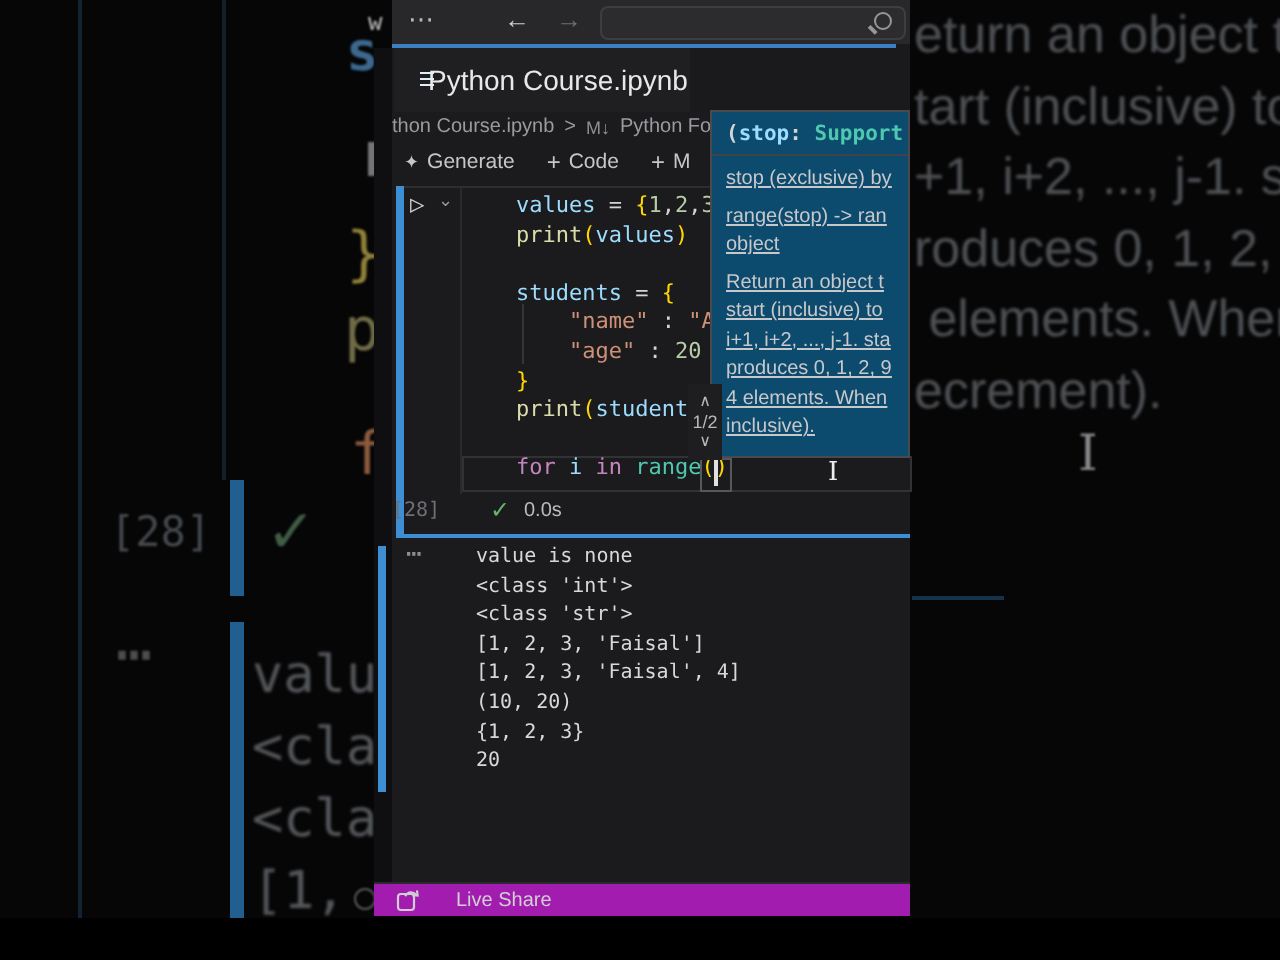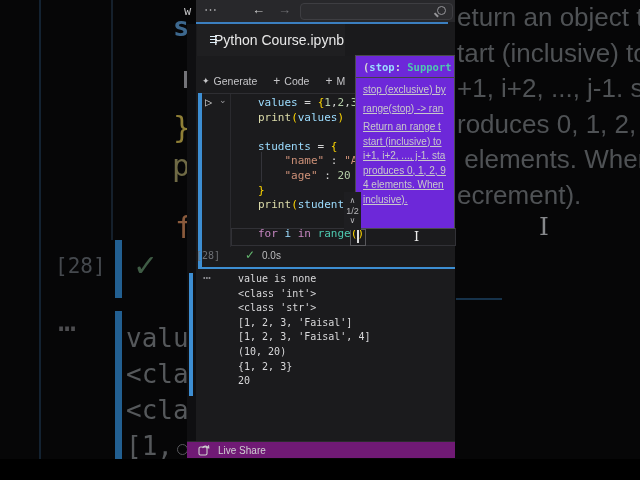--- a/index.html
+++ b/index.html
@@ -66,28 +66,28 @@
   #exec-check{left:245px;top:248px;font-size:12px;color:#62b46d;}
   #exec-time{left:262px;top:250px;font-size:10px;color:#bcbcbe;}
 
   
   #out-bar{left:189px;top:273px;width:4px;height:123px;background:#3d8ed2;}
   #out-dots{left:203px;top:270px;font-size:13px;color:#8d8d92;}
   #output-lines{left:238px;top:272px;font-size:10px;line-height:14.6px;color:#d8d8da;}
   #output-lines div{white-space:pre;}
 
   
-  #statusbar{left:187px;top:441px;width:268px;height:17px;background:#701a75;
-             border-top:1px solid #2a2a2c;display:flex;align-items:center;gap:8px;
+  #statusbar{left:187px;top:441px;width:268px;height:17px;background:#a21caf;
+             border-top:1px solid #2a2a2c;display:flex;align-items:center;gap:18px;
              padding-left:11px;box-sizing:border-box;}
   #statusbar .lbl{font-size:10px;color:#d0d0d2;}
   #bottom-black{left:0;top:459px;width:640px;height:21px;background:#000;}
 
   
-  #tooltip{left:355px;top:55px;width:100px;height:174px;background:#6d28d9;
+  #tooltip{left:355px;top:55px;width:100px;height:174px;background:#0c4a6e;
            border:1px solid #4a4a4e;box-sizing:border-box;overflow:hidden;z-index:5;}
   #tt-sig{padding:5px 7px 4px 7px;border-bottom:1px solid #434347;
           font-family:"DejaVu Sans Mono",monospace;font-size:10.5px;font-weight:bold;
           white-space:nowrap;}
   .sig-punct{color:#d4d4d4}.sig-param{color:#9CDCFE}.sig-type{color:#4EC9B0}
   #tt-body{padding:5px 0 0 7px;font-size:10px;line-height:14.5px;color:#c8c8ca;}
   #tt-body .para{margin-bottom:4px;}
   #tt-body div{white-space:nowrap;text-decoration:underline;}
   #pager{left:344px;top:192px;width:17px;height:38px;background:#1e1e21;z-index:6;
          display:flex;flex-direction:column;align-items:center;justify-content:center;
@@ -152,20 +152,26 @@
   </div>
 
   <div class="abs" id="bluebar-top"></div>
 
   <div class="abs" id="tab-active">
     <div id="tab-icon"></div>
     <div id="tab-title">Python Course.ipynb</div>
     <div id="tab-dot"></div>
   </div>
 
+  <div class="abs" id="breadcrumb">
+    <span>thon Course.ipynb</span>
+    <span>&gt;</span>
+    <span style="font-size:9px;color:#8f8f95;">M↓</span>
+    <span>Python Fo</span>
+  </div>
 
   <div class="abs" id="toolbar">
     <div class="tb-item">
       <span style="font-size:9px;">✦</span>
       <span>Generate</span>
     </div>
     <div class="tb-item">
       <span class="tb-plus">+</span>
       <span>Code</span>
     </div>
@@ -229,23 +235,24 @@
   <div class="abs" id="bottom-black"></div>
 
   <div class="abs" id="tooltip">
     <div id="tt-sig"><span class="sig-punct">(</span><span class="sig-param">stop</span><span class="sig-punct">: </span><span class="sig-type">Support</span></div>
     <div id="tt-body">
         <div class="para">
           <div>stop (exclusive) by</div>
         </div>
         <div class="para">
           <div>range(stop) -&gt; ran</div>
+          <div>object</div>
         </div>
         <div class="para">
-          <div>Return an range t</div>
+          <div>Return an object t</div>
           <div>start (inclusive) to</div>
           <div>i+1, i+2, ..., j-1. sta</div>
           <div>produces 0, 1, 2, 9</div>
           <div>4 elements. When</div>
           <div>inclusive).</div>
         </div>
       </div>
   </div>
   <div class="abs" id="pager">
     <div class="pg-ch">∧</div>

